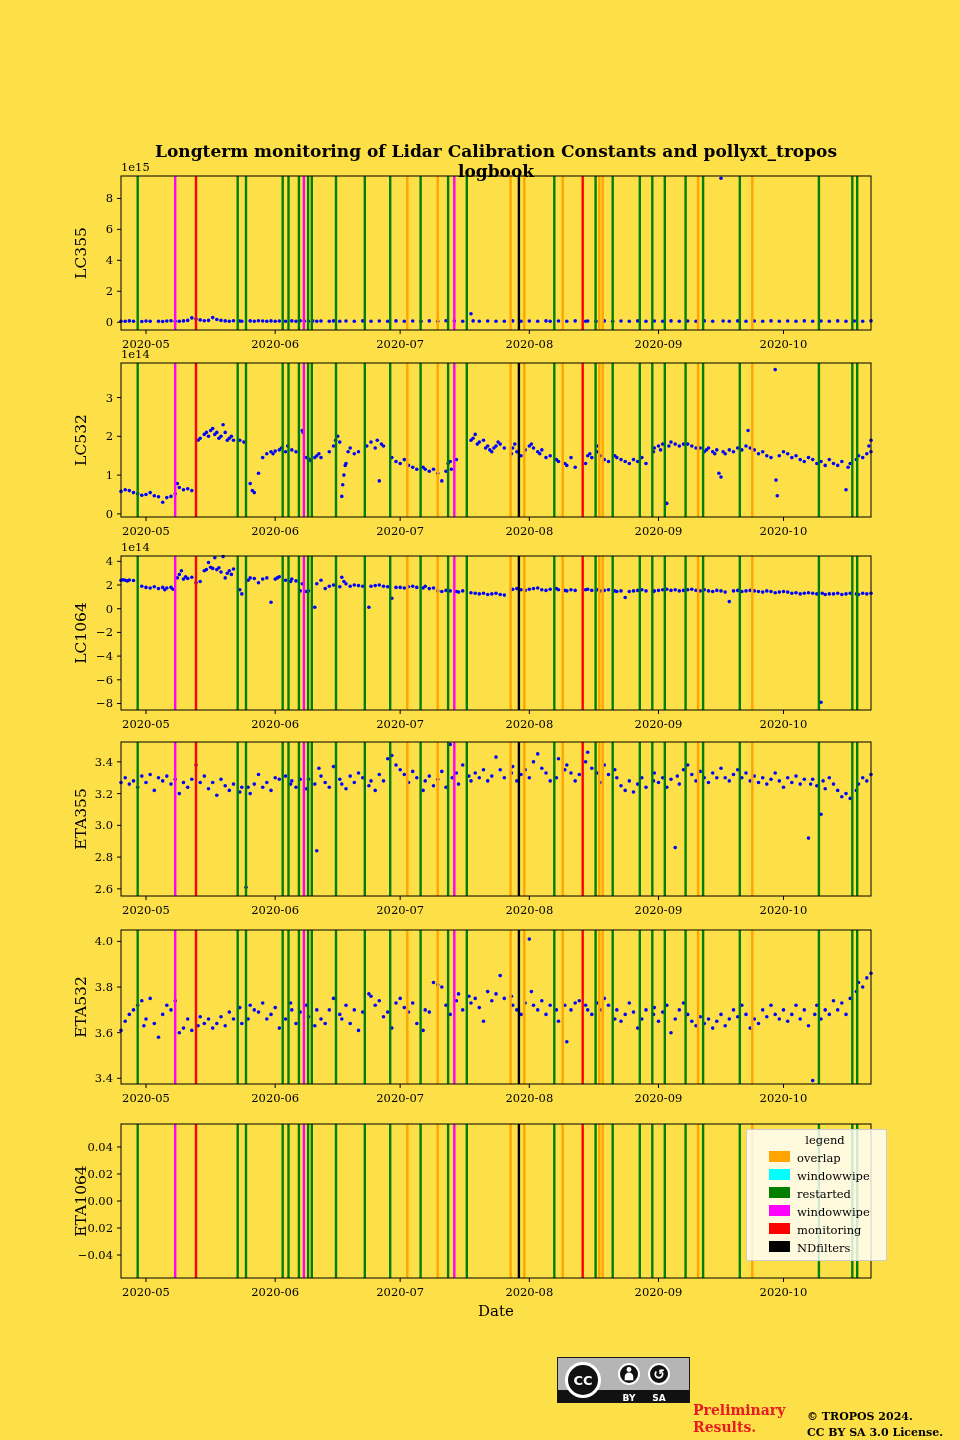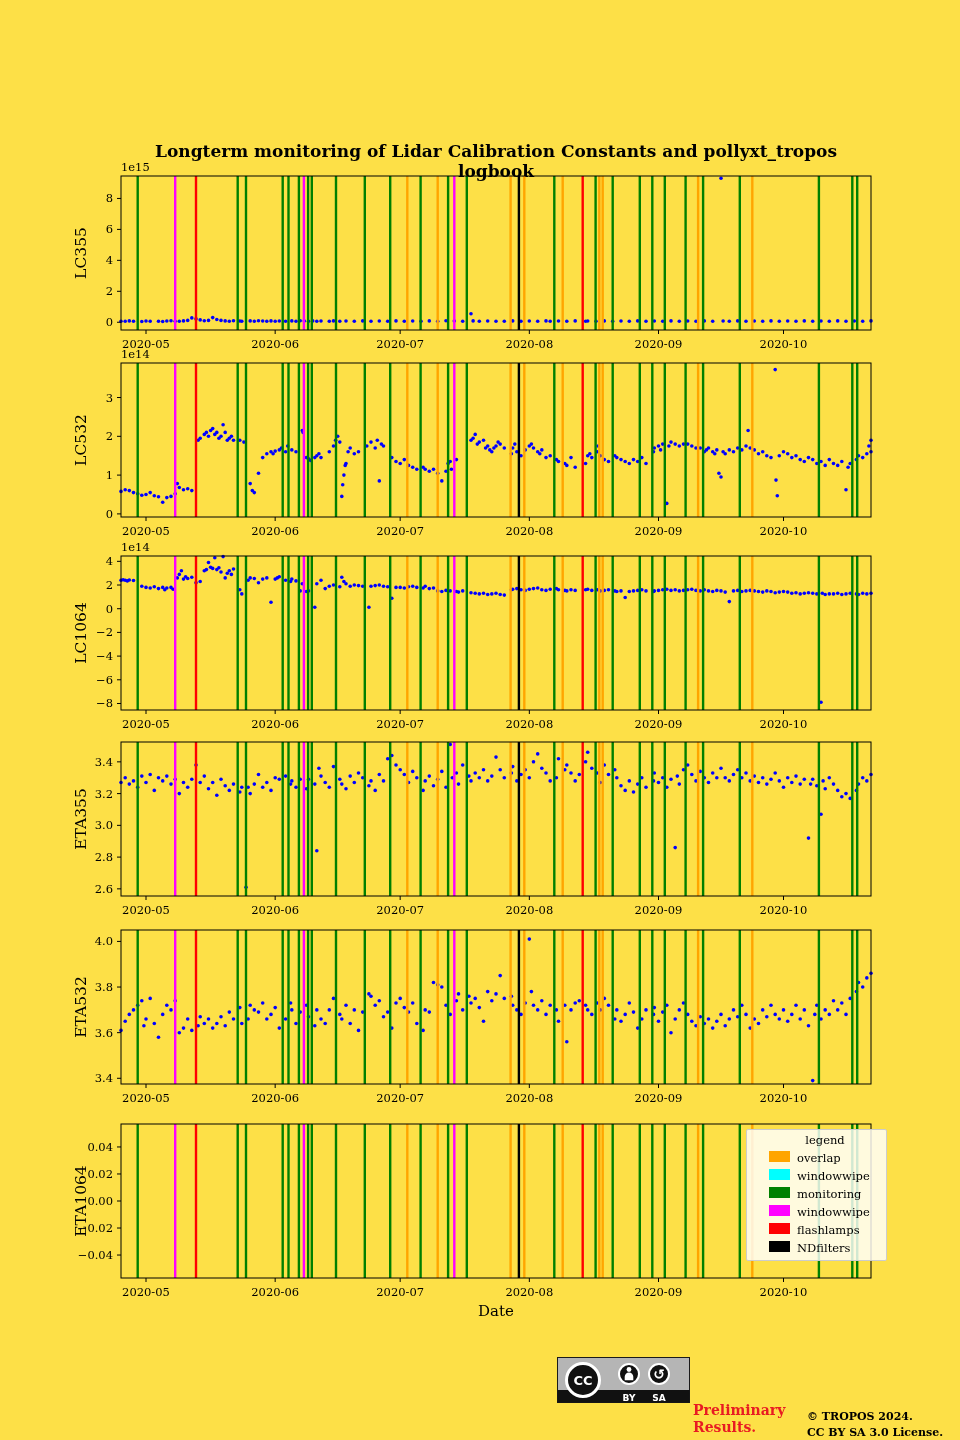--- a/index.html
+++ b/index.html
@@ -1366,29 +1366,29 @@
     <div class="legend-row">
       <span class="legend-swatch" style="background: rgb(255, 165, 0);"></span>
       <span>overlap</span>
     </div>
     <div class="legend-row">
       <span class="legend-swatch" style="background: rgb(0, 255, 255);"></span>
       <span>windowwipe</span>
     </div>
     <div class="legend-row">
       <span class="legend-swatch" style="background: rgb(0, 128, 0);"></span>
-      <span>monitoring</span>
+      <span>restarted</span>
     </div>
     <div class="legend-row">
       <span class="legend-swatch" style="background: rgb(255, 0, 255);"></span>
       <span>windowwipe</span>
     </div>
     <div class="legend-row">
       <span class="legend-swatch" style="background: rgb(255, 0, 0);"></span>
-      <span>flashlamps</span>
+      <span>monitoring</span>
     </div>
     <div class="legend-row">
       <span class="legend-swatch" style="background: rgb(0, 0, 0);"></span>
       <span>NDfilters</span>
     </div>
   </div>
 
   <div class="footer-version">Version: 4.0</div>
 
   <svg class="cc-badge" width="133" height="46" viewBox="0 0 133 46">

